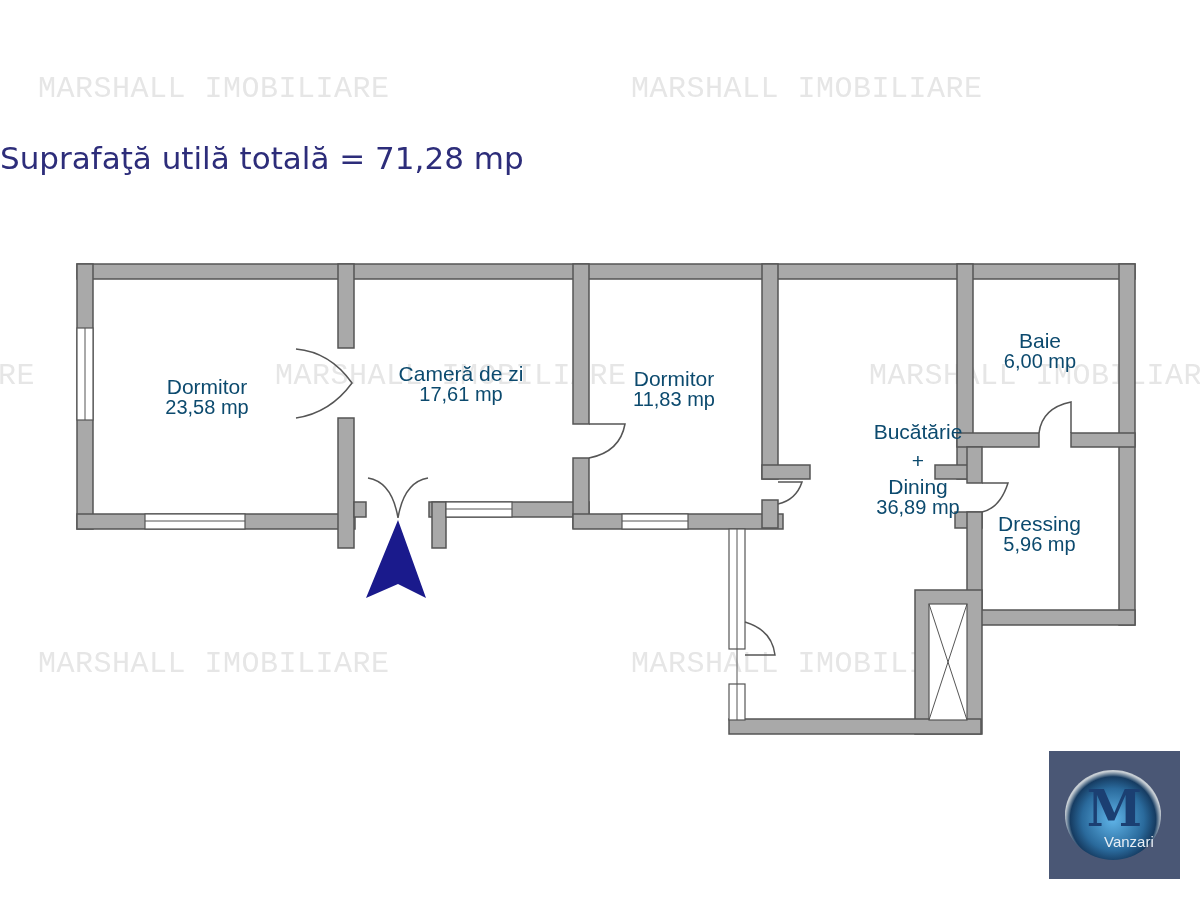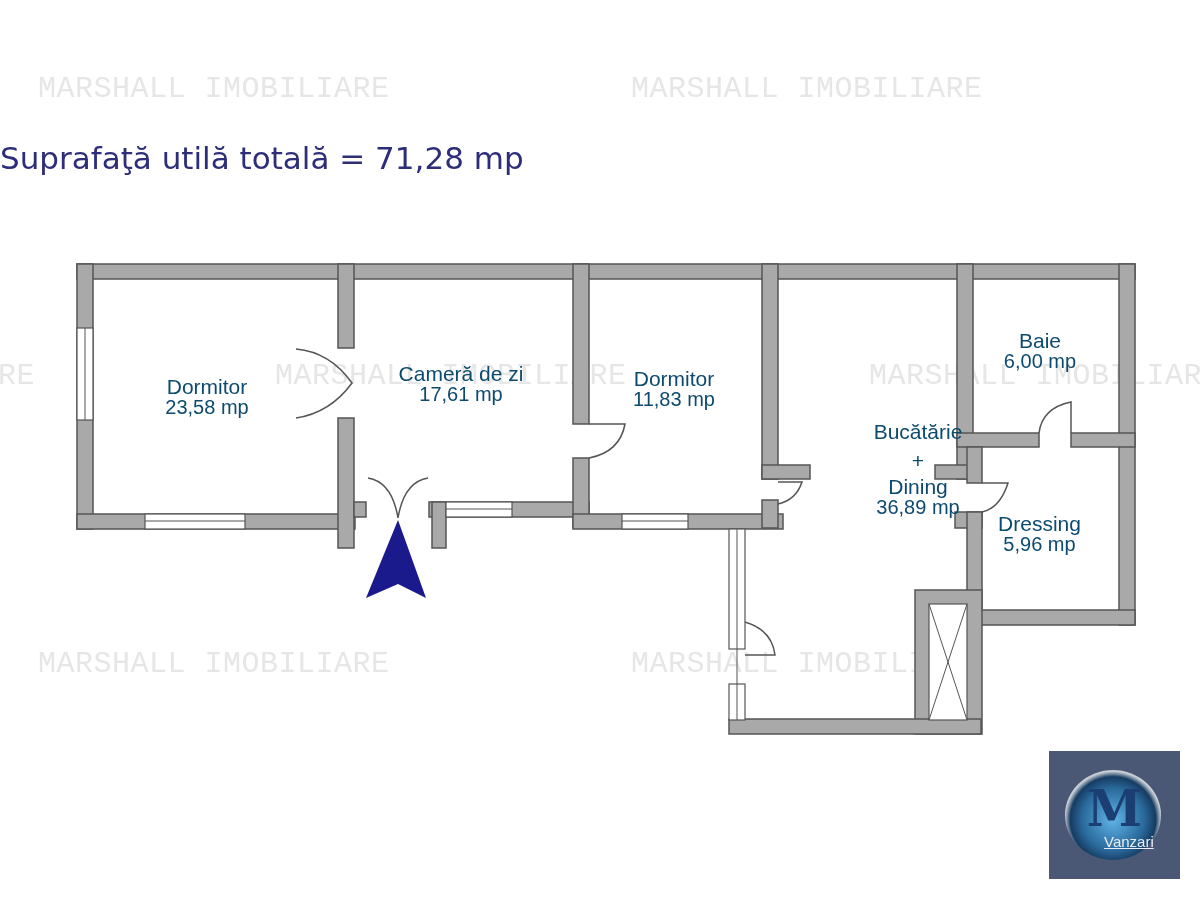--- a/index.html
+++ b/index.html
@@ -7,21 +7,21 @@
   .wm { position:absolute; color:#e6e6e6; font-family:Liberation Mono, monospace; font-size:30px; letter-spacing:0.5px; white-space:nowrap; }
   .title { position:absolute; left:0; width:1200px; top:140px; text-align:left; color:#2d2d7a; font-family:"DejaVu Sans", sans-serif; font-size:31px; }
   svg.plan { position:absolute; left:0; top:0; }
   .lbl { position:absolute; text-align:center; color:#0c4a6e; font-family:Liberation Sans, sans-serif; line-height:1.0; }
   .lbl .name { font-size:21px; display:block; }
   .lbl .area { font-size:20px; display:block; }
   .logo { position:absolute; left:1049px; top:751px; width:131px; height:128px; background:#4a5775; }
   .logo .ring { position:absolute; left:16px; top:19px; width:96px; height:90px; border-radius:50%;
     background: radial-gradient(circle at 50% 55%, #5fb4e8 0%, #2a6a9c 45%, #163c62 62%, #c9d0d6 70%, #8e979f 85%, #5d6670 100%); }
   .logo .m { position:absolute; left:0; width:131px; top:28px; text-align:center; font-family:"DejaVu Serif", serif; font-weight:bold; font-size:50px; color:#1b3f72; }
-  .logo .v { position:absolute; left:55px; top:82px; font-family:"Liberation Sans", sans-serif; font-size:15px; color:#e8eef4;text-decoration:underline; }
+  .logo .v { position:absolute; left:55px; top:82px; font-family:"Liberation Sans", sans-serif; font-size:15px; color:#e8eef4; }
 </style>
 </head>
 <body>
 
 <div>
   <div class="wm" style="left:38px;top:72px">MARSHALL IMOBILIARE</div>
   <div class="wm" style="left:631px;top:72px">MARSHALL IMOBILIARE</div>
   <div class="wm" style="left:-2px;top:359px">RE</div>
   <div class="wm" style="left:275px;top:359px">MARSHALL IMOBILIARE</div>
   <div class="wm" style="left:869px;top:359px">MARSHALL IMOBILIARE</div>

